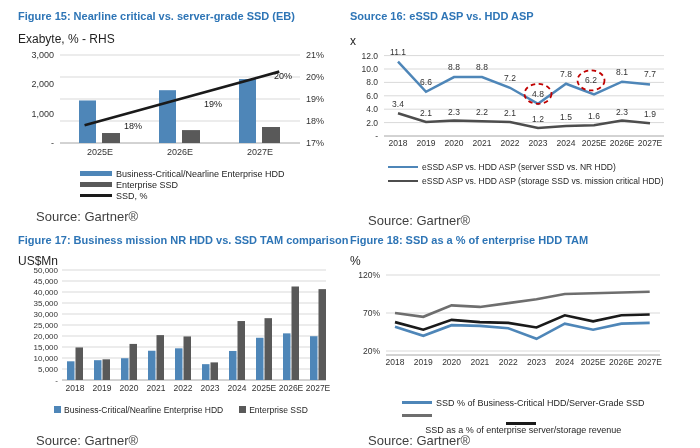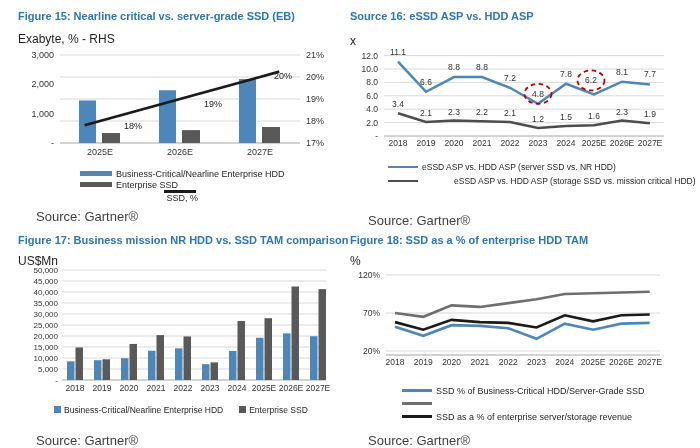--- a/index.html
+++ b/index.html
@@ -65,21 +65,21 @@
     </svg>
   <div id="legend-15" class="legend col" style="left:66px;top:160px">
       <div class="lg-row" style="height: 11px;">
         <span class="sw" style="width: 32px; height: 5px; background: rgb(78, 134, 184); margin-right: 4px;"></span>
         <span class="lg-label" style="font-size: 9px;">Business-Critical/Nearline Enterprise HDD</span>
       </div>
       <div class="lg-row" style="height: 11px;">
         <span class="sw" style="width: 32px; height: 5px; background: rgb(89, 89, 89); margin-right: 4px;"></span>
         <span class="lg-label" style="font-size: 9px;">Enterprise SSD</span>
       </div>
-      <div class="lg-row" style="height: 11px; flex-direction: column;">
+      <div class="lg-row" style="height: 11px;">
         <span class="sw" style="width: 32px; height: 2.5px; background: rgb(26, 26, 26); margin-right: 4px;"></span>
         <span class="lg-label" style="font-size: 9px;">SSD, %</span>
       </div>
     </div>
   <div class="source" style="top:201px">Source: Gartner®</div>
 </section>
 
 <section class="fig" style="left:346px;top:8px;width:350px;height:216px">
   <h3 class="fig-title">Source 16: eSSD ASP vs. HDD ASP</h3>
   <div class="fig-subtitle" style="top:26px">x</div>
@@ -131,21 +131,21 @@
       <text x="220" y="98" text-anchor="middle" font-size="8.5" fill="#333">2024</text>
       <text x="248" y="98" text-anchor="middle" font-size="8.5" fill="#333">2025E</text>
       <text x="276" y="98" text-anchor="middle" font-size="8.5" fill="#333">2026E</text>
       <text x="304" y="98" text-anchor="middle" font-size="8.5" fill="#333">2027E</text>
     </svg>
   <div id="legend-16" class="legend col" style="left:42px;top:152px">
       <div class="lg-row" style="height: 14px;">
         <span class="sw" style="width: 30px; height: 2.5px; background: rgb(78, 134, 184); margin-right: 4px;"></span>
         <span class="lg-label" style="font-size: 8.5px;">eSSD ASP vs. HDD ASP (server SSD vs. NR HDD)</span>
       </div>
-      <div class="lg-row" style="height: 14px; gap: 32px;">
+      <div class="lg-row" style="height: 14px;">
         <span class="sw" style="width: 30px; height: 2.5px; background: rgb(77, 77, 77); margin-right: 4px;"></span>
         <span class="lg-label" style="font-size: 8.5px;">eSSD ASP vs. HDD ASP (storage SSD vs. mission critical HDD)</span>
       </div>
     </div>
   <div class="source" style="top:205px">Source: Gartner®</div>
 </section>
 
 <section class="fig" style="left:14px;top:232px;width:322px;height:216px">
   <h3 class="fig-title">Figure 17: Business mission NR HDD vs. SSD TAM comparison</h3>
   <div class="fig-subtitle" style="top:22px">US$Mn</div>
@@ -234,27 +234,27 @@
       <text x="77.3" y="97" text-anchor="middle" font-size="8.5" fill="#333">2019</text>
       <text x="105.6" y="97" text-anchor="middle" font-size="8.5" fill="#333">2020</text>
       <text x="133.9" y="97" text-anchor="middle" font-size="8.5" fill="#333">2021</text>
       <text x="162.2" y="97" text-anchor="middle" font-size="8.5" fill="#333">2022</text>
       <text x="190.5" y="97" text-anchor="middle" font-size="8.5" fill="#333">2023</text>
       <text x="218.8" y="97" text-anchor="middle" font-size="8.5" fill="#333">2024</text>
       <text x="247.1" y="97" text-anchor="middle" font-size="8.5" fill="#333">2025E</text>
       <text x="275.4" y="97" text-anchor="middle" font-size="8.5" fill="#333">2026E</text>
       <text x="303.70000000000005" y="97" text-anchor="middle" font-size="8.5" fill="#333">2027E</text>
     </svg>
-  <div id="legend-18" class="legend col" style="left:56px;top:152px">
+  <div id="legend-18" class="legend col" style="left:56px;top:164px">
       <div class="lg-row" style="height: 13px;">
         <span class="sw" style="width: 30px; height: 2.5px; background: rgb(78, 134, 184); margin-right: 4px;"></span>
         <span class="lg-label" style="font-size: 9px;">SSD % of Business-Critical HDD/Server-Grade SSD</span>
       </div>
       <div class="lg-row" style="height: 13px;">
         <span class="sw" style="width: 30px; height: 2.5px; background: rgb(110, 110, 110); margin-right: 4px;"></span>
       </div>
-      <div class="lg-row" style="height: 13px;">
+      <div class="lg-row" style="height: 13px; flex-direction: column;">
         <span class="sw" style="width: 30px; height: 2.5px; background: rgb(26, 26, 26); margin-right: 4px;"></span>
         <span class="lg-label" style="font-size: 9px;">SSD as a % of enterprise server/storage revenue</span>
       </div>
     </div>
   <div class="source" style="top:201px">Source: Gartner®</div>
 </section>
 
 </body></html>

